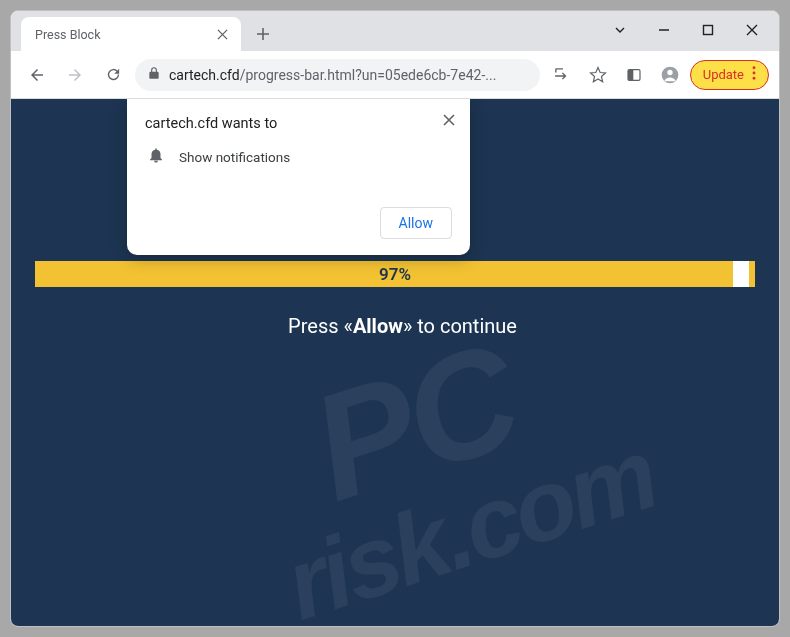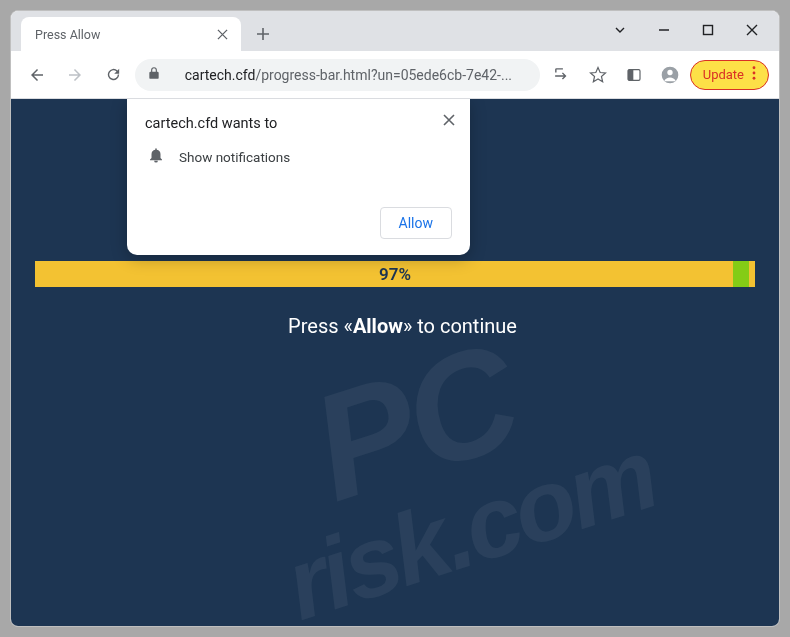--- a/index.html
+++ b/index.html
@@ -95,21 +95,20 @@
     height: 32px;
     background: #f1f3f4;
     border-radius: 16px;
     display: flex;
     align-items: center;
     padding: 0 12px;
     font-size: 14px;
     color: #202124;
     gap: 8px;
     overflow: hidden;
-    text-align: center;
   }
   .omnibox .lock { color: #5f6368; flex-shrink: 0; }
   .omnibox-text {
     white-space: nowrap;
     overflow: hidden;
     text-overflow: ellipsis;
     flex: 1;
     color: #5f6368;
   }
   .omnibox-text .host { color: #202124; }
@@ -159,21 +158,21 @@
     white-space: nowrap;
   }
   .watermark-text .l2 { font-size: 100px; display: block; padding-left: 40px; }
   .progress-wrap {
     position: absolute;
     left: 24px; right: 24px;
     top: 162px;
   }
   .progress-bar {
     height: 26px;
-    background: #84cc16;
+    background: #ffffff;
     position: relative;
     border-radius: 2px;
   }
   .progress-fill {
     position: absolute;
     left: 0; top: 0; bottom: 0;
     background: #f3c232;
     width: 97%;
   }
   .progress-tail {
@@ -250,21 +249,21 @@
     border-radius: 4px;
   }
 </style>
 </head>
 <body>
 
 <div class="window">
 
   <div class="titlebar">
     <div class="tab">
-      <span>Press Allow</span>
+      <span>Press Block</span>
       <span class="tab-close">
         <svg viewBox="0 0 12 12" width="11" height="11">
             <path d="M1 1 L11 11 M11 1 L1 11" stroke="currentColor" stroke-width="1.4" fill="none"></path>
           </svg>
       </span>
     </div>
     <div class="new-tab">
       <svg viewBox="0 0 14 14" width="14" height="14">
           <path d="M7 1 V13 M1 7 H13" stroke="currentColor" stroke-width="1.6" fill="none"></path>
         </svg>

